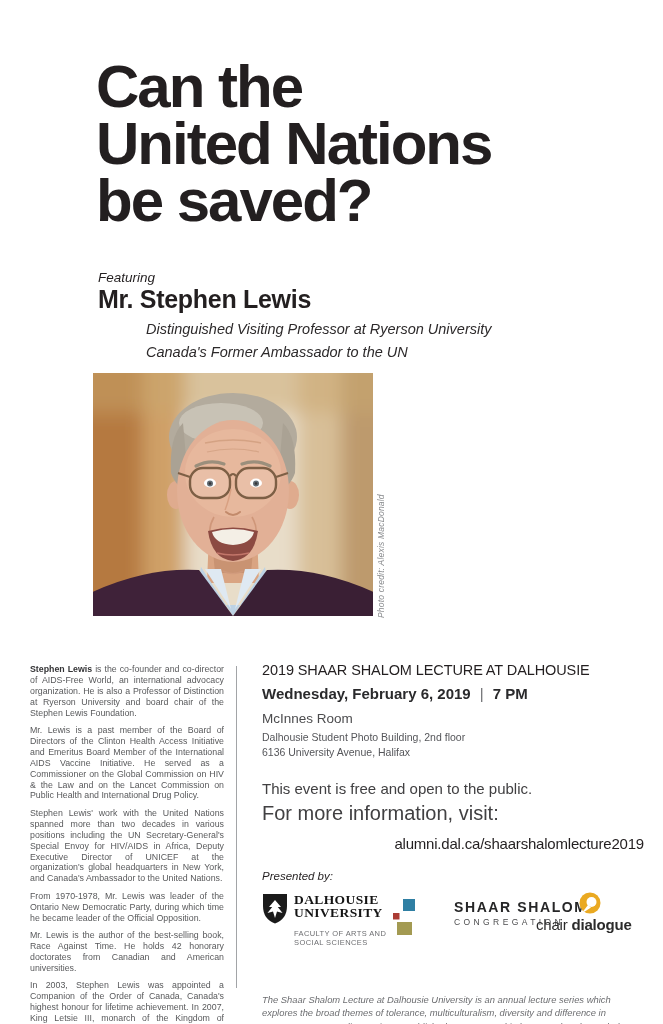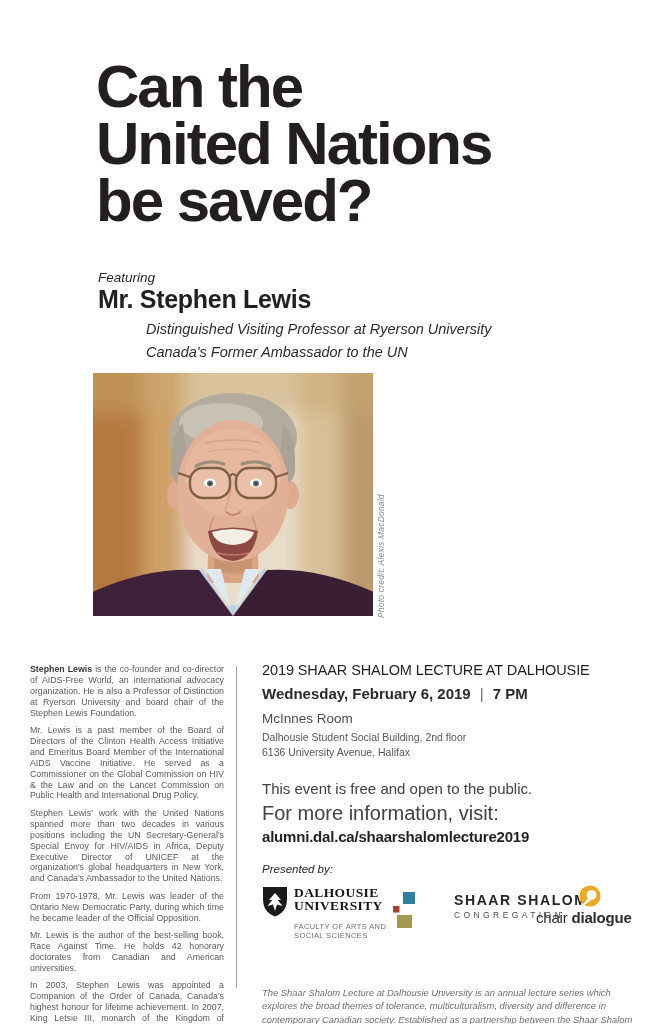--- a/index.html
+++ b/index.html
@@ -45,21 +45,21 @@
 
   .event { position:absolute; left:262px; top:662px; width:382px; }
   .event-heading { font-size:14.5px; font-weight:normal; letter-spacing:-0.1px; color:#231f20; }
   .event-date { font-size:15px; font-weight:bold; color:#2a2a2c; margin-top:7px; }
   .event-date .sep { font-weight:normal; color:#6d6e71; padding:0 9px; }
   .venue { font-size:13.5px; color:#4c4c4e; margin-top:9px; }
   .venue-detail { font-size:10.5px; color:#55565a; margin-top:4px; line-height:14px; }
   .address { font-size:10.5px; color:#55565a; margin-top:1px; line-height:14px; }
   .free-text { font-size:15px; color:#414042; margin-top:21px; }
   .info-text { font-size:20px; color:#414042; margin-top:5px; }
-  .url { font-size:15px; font-weight:bold; color:#231f20; margin-top:3px; letter-spacing:-0.2px; }
+  .url { font-size:15px; font-weight:normal; color:#231f20; margin-top:10px; letter-spacing:-0.2px;text-align:right; }
   .presented { font-style:italic; font-size:11.5px; color:#231f20; margin-top:18px; }
 
   
   .logos { position:relative; height:64px; margin-top:9px; }
   .logo-dal { position:absolute; left:0; top:2px; }
   .dal-row { display:flex; align-items:flex-start; }
   .dal-shield { width:26px; height:31px; margin-right:6px; }
   .dal-word { font-family:"Liberation Serif", serif; font-weight:bold; font-size:13.5px; line-height:13px; letter-spacing:0.4px; color:#141414; }
   .dal-faculty { margin:5px 0 0 32px; font-size:7.5px; line-height:9px; letter-spacing:0.4px; color:#6d6e71; }
 
@@ -183,21 +183,21 @@
   <p><span>Mr. Lewis is the author of the best-selling book, Race Against Time. He holds 42 honorary doctorates from Canadian and American universities.</span></p>
   <p><span>In 2003, Stephen Lewis was appointed a Companion of the Order of Canada, Canada's highest honour for lifetime achievement. In 2007, King Letsie III, monarch of the Kingdom of Lesotho (a small mountainous country in Southern Africa) invested Mr. Lewis as Knight Commander of the Most Dignified Order of Moshoeshoe. The order is named for the founder of Lesotho; the knighthood is the country's highest honour.</span></p>
 </div>
 
 <div class="event">
   <div class="event-heading">2019 SHAAR SHALOM LECTURE AT DALHOUSIE</div>
   <div class="event-date">
     <span>Wednesday, February 6, 2019</span><span class="sep">|</span><span>7 PM</span>
   </div>
   <div class="venue">McInnes Room</div>
-  <div class="venue-detail">Dalhousie Student Social Building, 2nd floor</div>
+  <div class="venue-detail">Dalhousie Student Photo Building, 2nd floor</div>
   <div class="address">6136 University Avenue, Halifax</div>
 
   <div class="free-text">This event is free and open to the public.</div>
   <div class="info-text">For more information, visit:</div>
   <div class="url">alumni.dal.ca/shaarshalomlecture2019</div>
 
   <div class="presented">Presented by:</div>
 
   <div class="logos">
 

